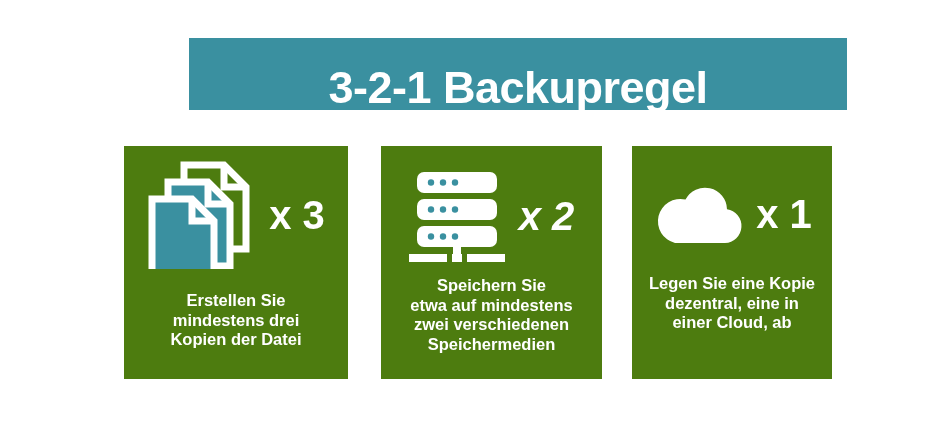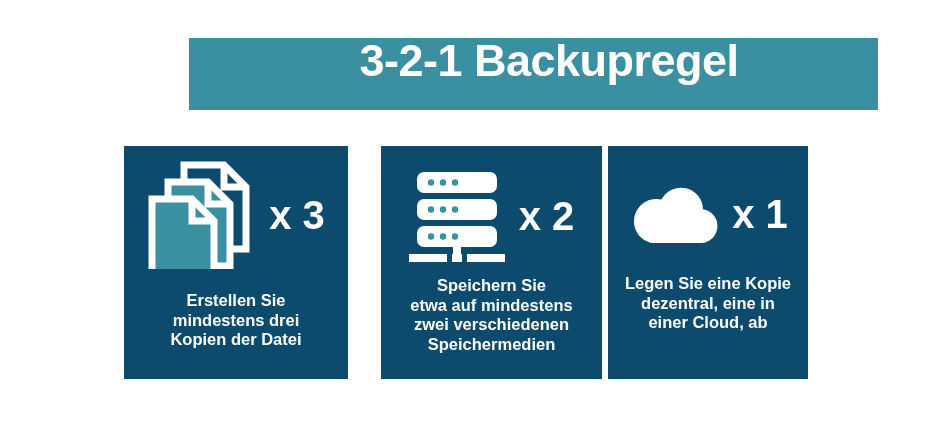--- a/index.html
+++ b/index.html
@@ -22,54 +22,53 @@
 
   
   .title-banner {
     position: absolute;
     left: 189px;
     top: 38px;
     width: 658px;
     height: 72px;
     background: #3a90a0;
     display: flex;
-    align-items: flex-start;
+    align-items: flex-end;
     justify-content: center;
-    padding-left: 31px;
   }
   .title-text {
     color: #ffffff;
     font-size: 45px;
     font-weight: bold;
     letter-spacing: -0.5px;
     line-height: 1;
     white-space: nowrap;
   }
 
   
   .card {
     position: absolute;
     top: 146px;
-    background: #0c4a6e;
+    background: #4d7c0f;
     display: flex;
     flex-direction: column;
     align-items: center;
   }
   .card-1 { left: 124px; width: 224px; height: 233px; }
   .card-2 { left: 381px; width: 221px; height: 233px; }
-  .card-3 { left: 608px; width: 200px; height: 233px; }
+  .card-3 { left: 632px; width: 200px; height: 233px; }
 
   .icon-row {
     display: flex;
     align-items: center;
     justify-content: center;
     width: 100%;
   }
   .card-1 .icon-row { height: 125px; padding-top: 6px; }
-  .card-2 .icon-row { height: 120px; padding-top: 10px; }
+  .card-2 .icon-row { height: 120px; padding-top: 10px; font-style: italic; }
   .card-3 .icon-row { height: 120px; padding-top: 8px; }
 
   .icon-box {
     display: flex;
     align-items: center;
     justify-content: center;
   }
   .multiplier {
     color: #ffffff;
     font-weight: bold;

